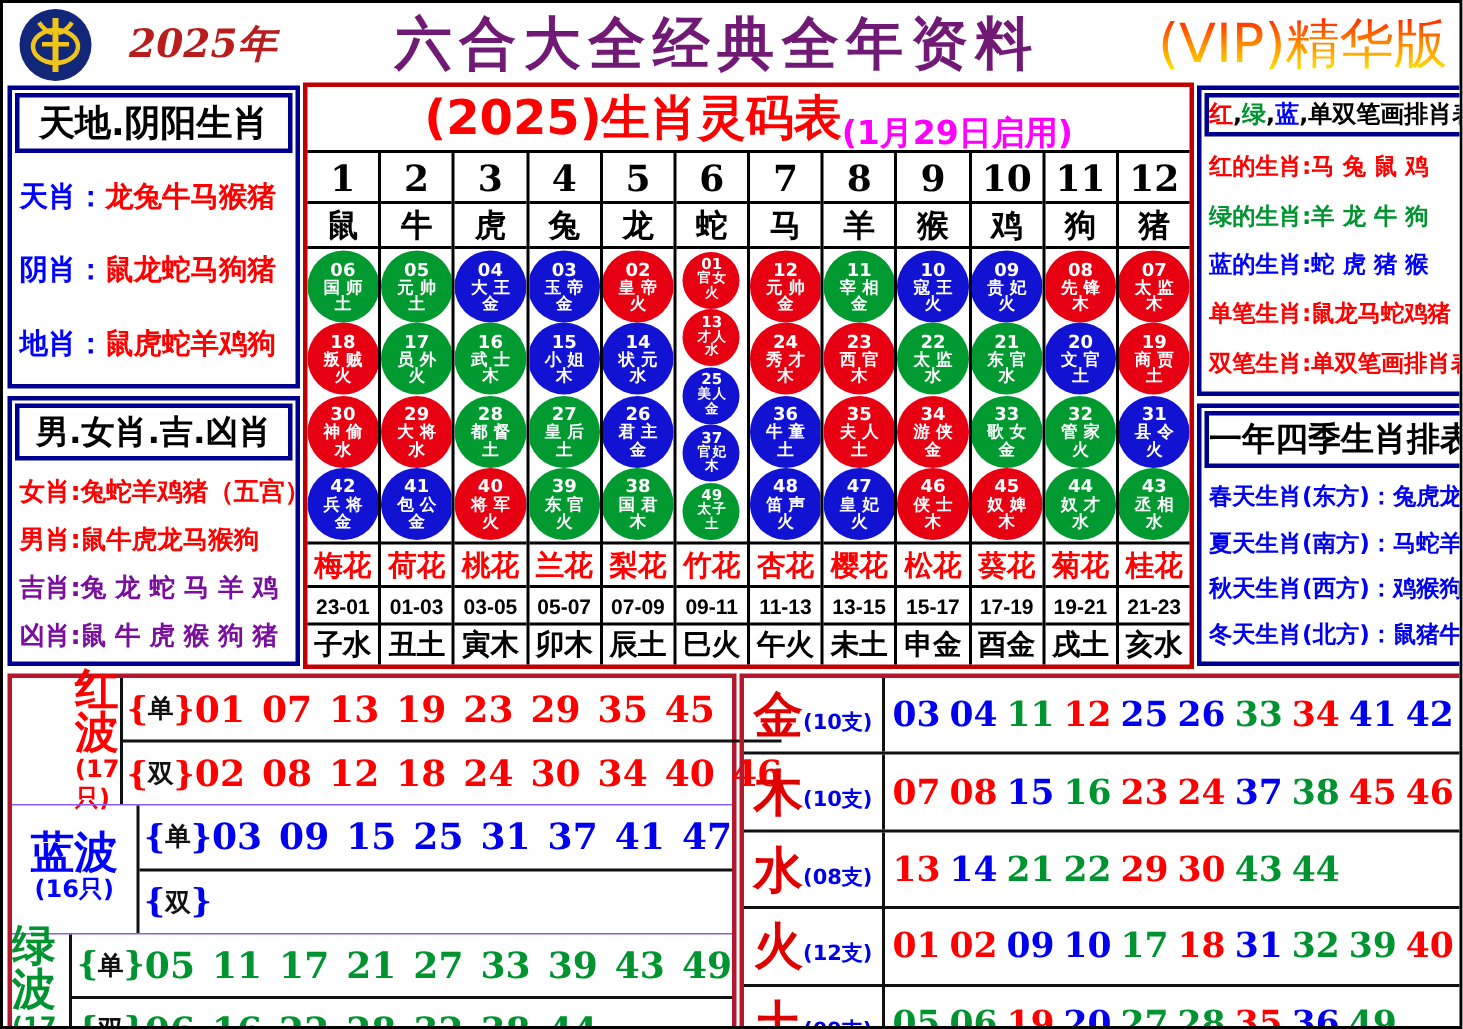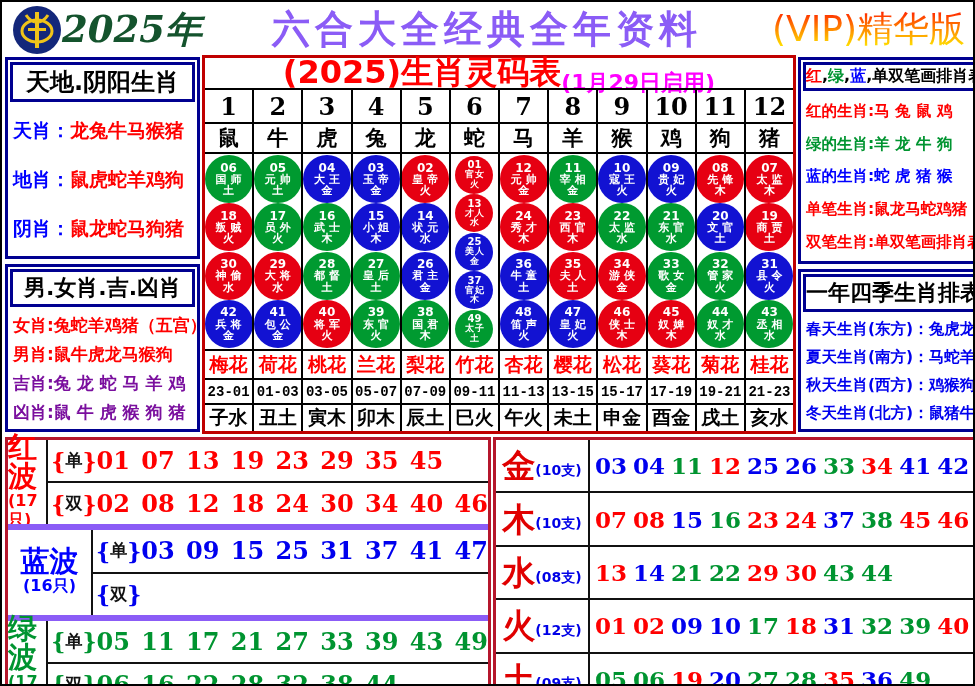--- a/index.html
+++ b/index.html
@@ -3,23 +3,23 @@
 <meta charset="utf-8">
 <style>
   * { box-sizing: border-box; margin: 0; padding: 0; }
   body { background: #888; font-family: "DejaVu Sans", sans-serif; }
   .page { width: 975px; height: 686px; background: #fff; border: 2px solid #000;
           display: flex; flex-direction: column; overflow: hidden; }
   
   .hdr { height: 56px; display: flex; align-items: center; padding: 2px 8px 0 10px; }
   .hdr-logo { width: 50px; height: 50px; flex: 0 0 auto; }
   .hdr-year { font-family: "DejaVu Serif", serif; font-style: italic; font-weight: 900;
-              font-size: 37px; color: #14532d; margin-left: 0; white-space: nowrap; }
+              font-size: 26px; color: #b91c1c; margin-left: 24px; white-space: nowrap; }
   .hdr-title { flex: 1; text-align: center; font-weight: 900; font-size: 38px;
-               letter-spacing: 5px; color: #8b5cf6; white-space: nowrap; }
+               letter-spacing: 5px; color: #701a75; white-space: nowrap; }
   .hdr-vip { font-weight: 400; font-size: 36px; white-space: nowrap;
              background: linear-gradient(180deg, #ff2a00 15%, #ff9900 55%, #ffee00 90%);
              -webkit-background-clip: text; background-clip: text; color: transparent; }
   
   .main { height: 404px; display: flex; }
   .col-left  { width: 200px; display: flex; flex-direction: column; padding: 2px 2px 2px 3px; gap: 5px; }
   .col-right { width: 193px; display: flex; flex-direction: column; padding: 2px 3px 2px 2px; gap: 5px; }
   .box-navy { border: 3px solid #000090; background: #fff; display: flex; flex-direction: column; }
   .box-head { border: 3px solid #000090; margin: 2px; text-align: center;
               font-weight: 900; color: #000; padding: 1px 0; white-space: nowrap; }
@@ -33,51 +33,51 @@
   .lb-row { font-size: 17px; }
   .rt-row { font-size: 15.5px; }
   .rb-row { font-size: 15.5px; color: #0000ee; }
   .t-red    { color: #ff0000; }
   .t-blue   { color: #0000ff; }
   .t-green  { color: #009430; }
   .t-purple { color: #7a0f9e; }
   .t-black  { color: #000; }
   
   .col-center { flex: 1; border: 3px solid #c00000; display: flex; flex-direction: column; background: #fff; }
-  .c-title { height: 30px; display: flex; align-items: center; justify-content: center; white-space: nowrap; }
+  .c-title { height: 42px; display: flex; align-items: center; justify-content: center; white-space: nowrap; }
   .c-title .t1 { color: #ff0000; font-size: 32px; font-weight: 900; }
   .c-title .t2 { color: #ff00ff; font-size: 22px; font-weight: 900; margin-top: 20px; }
   .c-table { flex: 1; display: flex; border-top: 2px solid #000; }
   .c-col { flex: 1; display: flex; flex-direction: column; border-left: 2px solid #000; min-width: 0; }
   .c-col:first-child { border-left: none; }
   .cell { display: flex; align-items: center; justify-content: center; border-top: 2px solid #000; overflow: hidden; }
   .cell-num    { height: 32px; border-top: none; font-family: "DejaVu Serif", serif; font-weight: 700; font-size: 24px; }
   .cell-zod    { height: 30px; font-weight: 900; font-size: 21px; }
   .cell-balls  { height: 197px; flex-direction: column; justify-content: space-evenly; padding: 1px 0; }
   .cell-flower { height: 29px; color: #ff0000; font-weight: 900; font-size: 19px; }
-  .cell-time   { height: 25px; font-family: Liberation Mono, monospace; font-weight: 700; font-size: 14px; }
+  .cell-time   { height: 25px; font-family: Liberation Sans, sans-serif; font-weight: 700; font-size: 14px; }
   .cell-branch { flex: 1; font-weight: 900; font-size: 19px; }
   .ball { width: 48px; height: 48px; border-radius: 50%; color: #fff; font-weight: 700;
           display: flex; flex-direction: column; align-items: center; justify-content: center; line-height: 1.02; }
   .ball .bn { font-size: 12px; }
   .ball .bt { font-size: 11px; letter-spacing: 4px; padding-left: 4px; }
   .ball .be { font-size: 11px; }
   .ball.small { width: 38px; height: 38px; }
   .ball.small .bn { font-size: 10px; }
   .ball.small .bt { font-size: 9px; letter-spacing: 1px; padding-left: 1px; }
   .ball.small .be { font-size: 9px; }
   .b-red   { background: #e60012; }
   .b-blue  { background: #1212d2; }
   .b-green { background: #009a30; }
   
   .bottom { flex: 1; display: flex; padding: 3px; gap: 2px; }
   .b-left  { width: 486px; border: 3px solid #b5172c; display: flex; flex-direction: column; }
   .b-right { flex: 1; border: 3px solid #b5172c; display: flex; flex-direction: column; }
-  .wave { flex: 1; display: flex; border-top: 6px solid #8b5cf6; min-height: 0; }
-  .wave:first-child { border-top: none; }
+  .wave { flex: 1; display: flex; border-top: 1px solid #8b5cf6; min-height: 0; }
+  .wave:first-child { border-top: none; padding-left: 42px; }
   .wave-label { width: 95px; display: flex; flex-direction: column; align-items: center;
                 justify-content: center; border-right: 2px solid #111; }
   .wave-name  { font-size: 29px; font-weight: 900; line-height: 1; }
   .wave-count { font-size: 16px; font-weight: 700; }
   .wave-rows { flex: 1; display: flex; flex-direction: column; }
   .wave-row { flex: 1; display: flex; align-items: center; padding-left: 3px;
               border-top: 2px solid #111; white-space: nowrap;
               font-family: "DejaVu Serif", serif; font-weight: 700; font-size: 24px; word-spacing: 3px; }
   .wave-row:first-child { border-top: none; }
   .wave-row .brace { font-size: 22px; }
@@ -113,22 +113,22 @@
     <div class="hdr-vip">(VIP)精华版</div>
   </div>
 
   <div class="main">
 
     <div class="col-left">
       <div class="box-navy" style="height:202px">
         <div class="box-head lt-head">天地.阴阳生肖</div>
         <div class="panel-rows">
             <div class="p-row lt-row"><span class="t-blue">天肖：</span><span class="t-red">龙兔牛马猴猪</span></div>
+            <div class="p-row lt-row"><span class="t-blue">阴肖：</span><span class="t-red">鼠龙蛇马狗猪</span></div>
             <div class="p-row lt-row"><span class="t-blue">地肖：</span><span class="t-red">鼠虎蛇羊鸡狗</span></div>
-            <div class="p-row lt-row"><span class="t-blue">阴肖：</span><span class="t-red">鼠龙蛇马狗猪</span></div>
           </div>
       </div>
       <div class="box-navy" style="flex:1">
         <div class="box-head lb-head">男.女肖.吉.凶肖</div>
         <div class="panel-rows">
             <div class="p-row lb-row"><span class="t-red">女肖:</span><span class="t-red">兔蛇羊鸡猪（五宫）</span></div>
             <div class="p-row lb-row"><span class="t-red">男肖:</span><span class="t-red">鼠牛虎龙马猴狗</span></div>
             <div class="p-row lb-row"><span class="t-purple">吉肖:</span><span class="t-purple">兔 龙 蛇 马 羊 鸡</span></div>
             <div class="p-row lb-row"><span class="t-purple">凶肖:</span><span class="t-purple">鼠 牛 虎 猴 狗 猪</span></div>
           </div>

